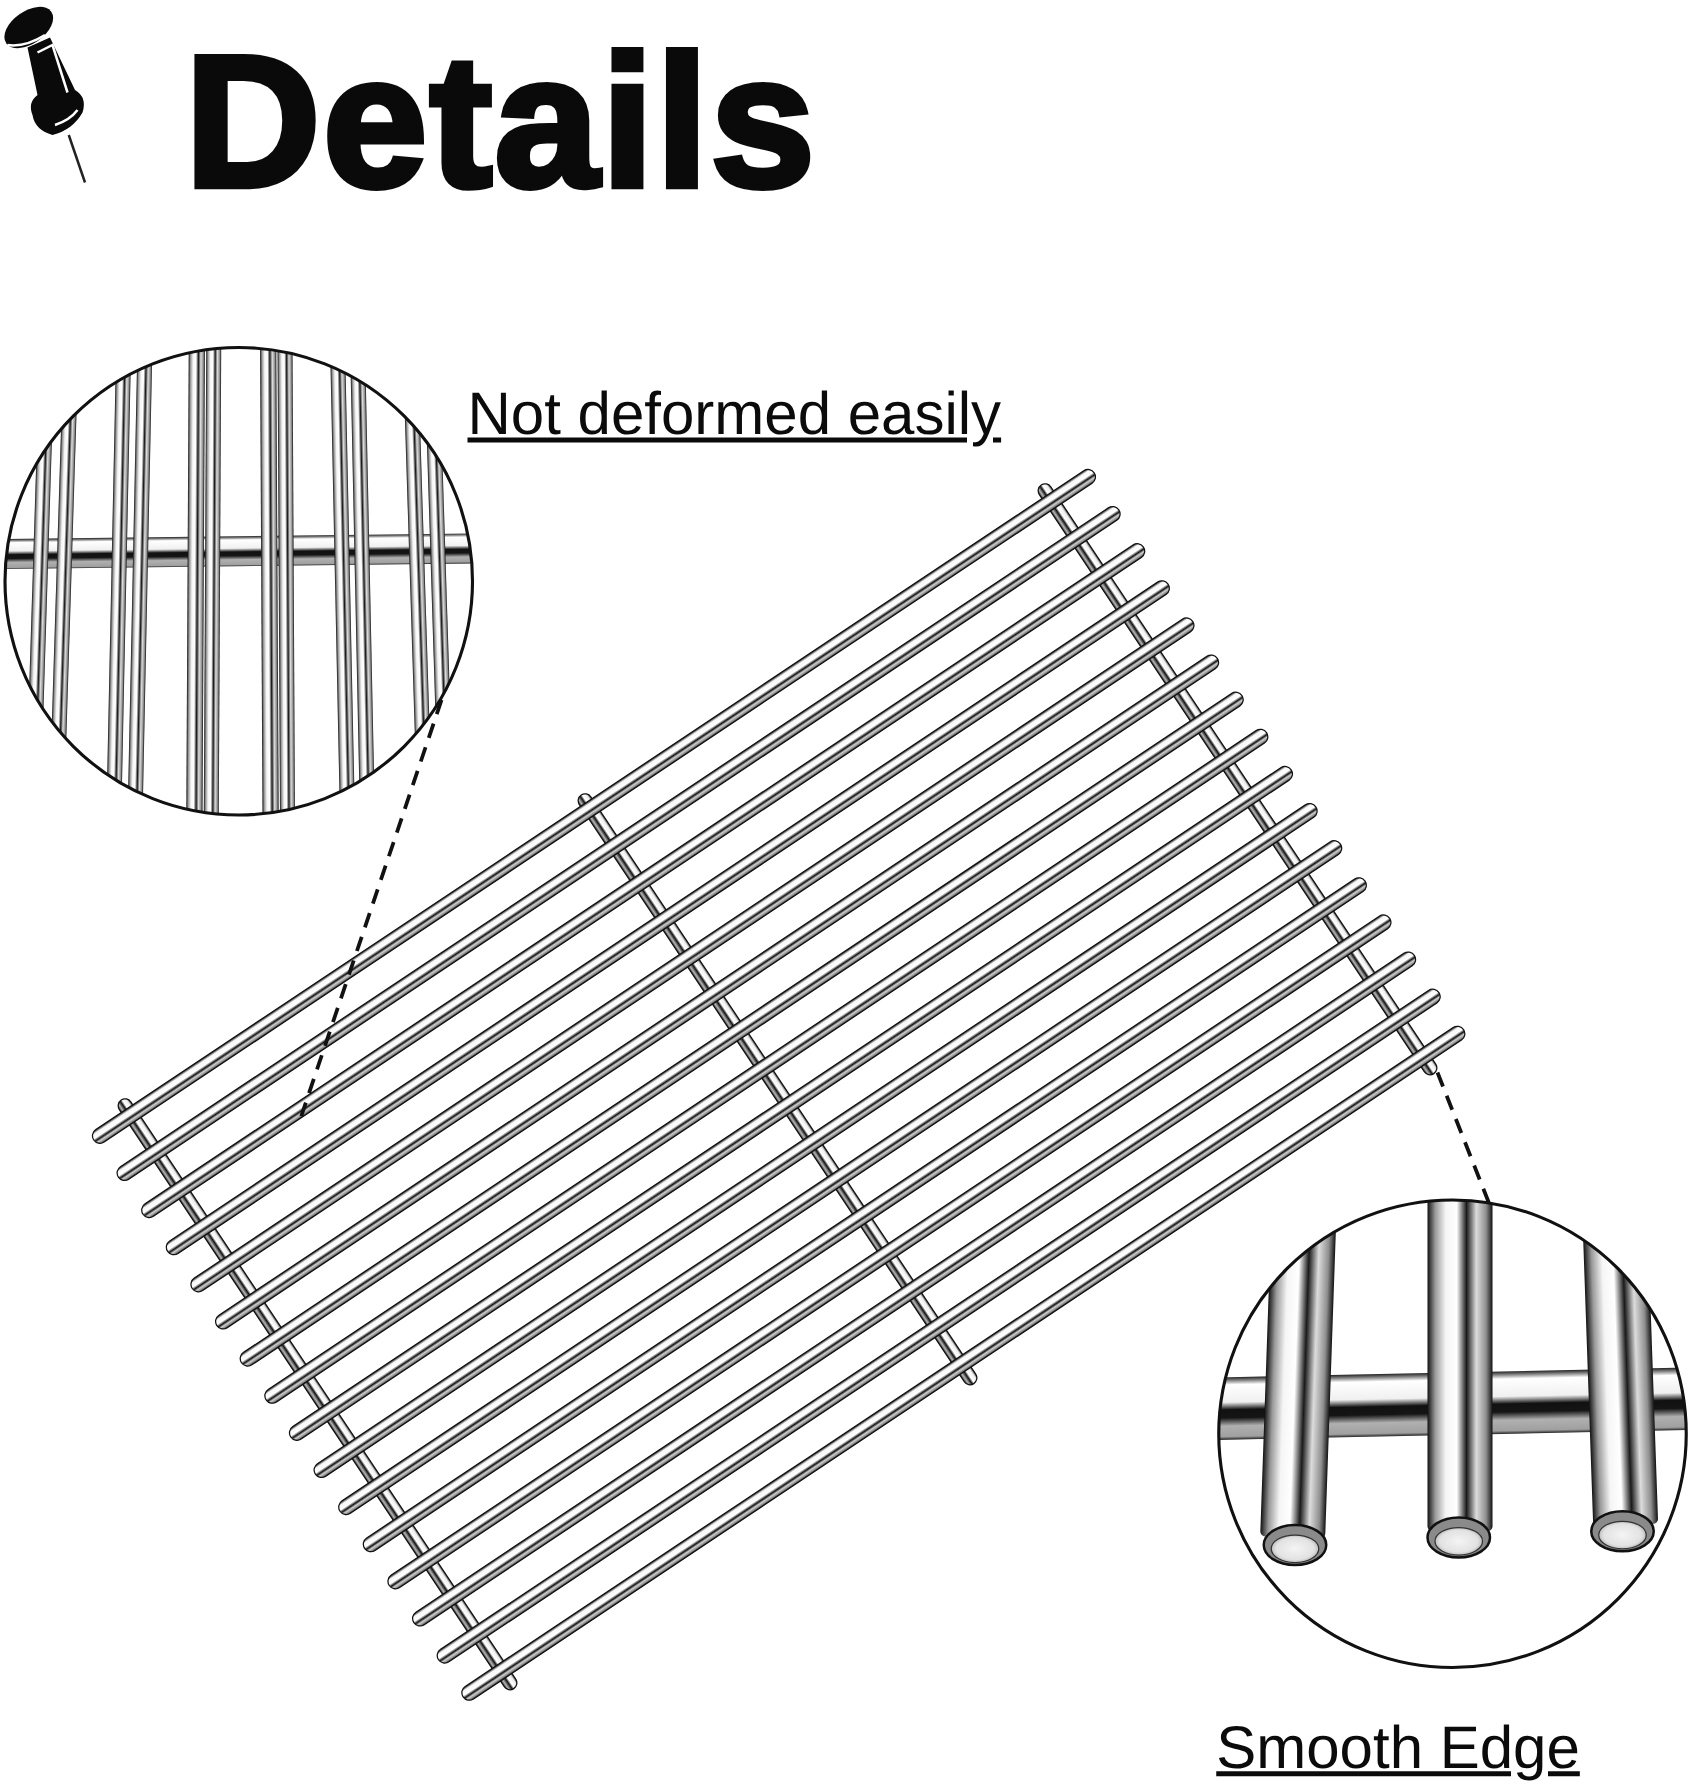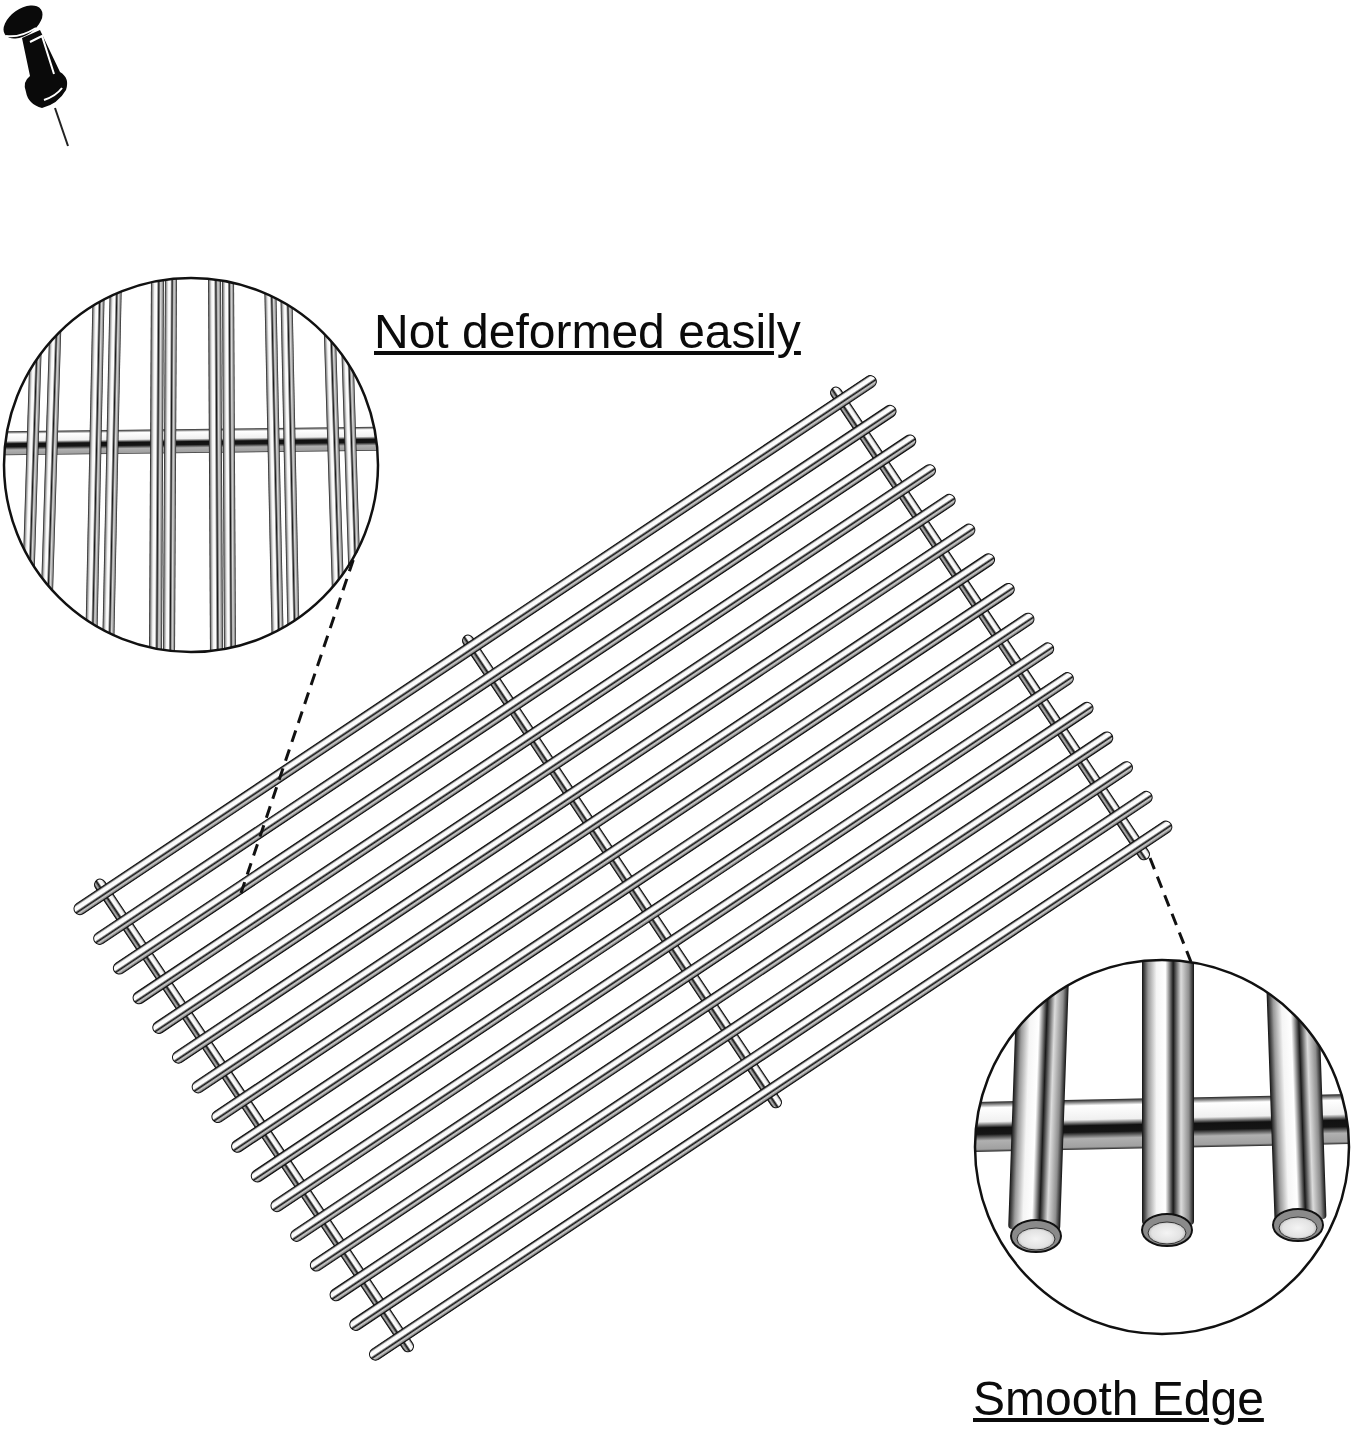--- a/index.html
+++ b/index.html
@@ -20,20 +20,21 @@
 
     <line x1="55" y1="108" x2="68" y2="146" stroke="#222" stroke-width="2"></line>
 
     <path d="M22 38 L40 30 L60 72 Q70 78 66 90 Q58 104 42 108 Q28 104 26 92 Q22 82 30 76 Z" fill="#0a0a0a"></path>
     <path d="M30 42 L42 36 L54 74" fill="none" stroke="#fff" stroke-width="2"></path>
     <path d="M44 100 Q56 96 62 88" fill="none" stroke="#fff" stroke-width="2"></path>
 
     <ellipse cx="23" cy="22" rx="22" ry="13" transform="rotate(-35 23 22)" fill="#0a0a0a"></ellipse>
     <path d="M6 36 Q20 38 36 28" fill="none" stroke="#fff" stroke-width="2"></path>
   </svg>
+  <div class="title">Details</div>
 </div>
 
 <svg class="art" viewBox="0 0 1354 1429" xmlns="http://www.w3.org/2000/svg">
   <defs>
 
     <linearGradient id="steelBar" gradientUnits="userSpaceOnUse" x1="0" y1="-6" x2="0" y2="6">
       <stop offset="0" stop-color="#111"></stop>
       <stop offset="0.18" stop-color="#f7f7f7"></stop>
       <stop offset="0.45" stop-color="#ffffff"></stop>
       <stop offset="0.62" stop-color="#111"></stop>

